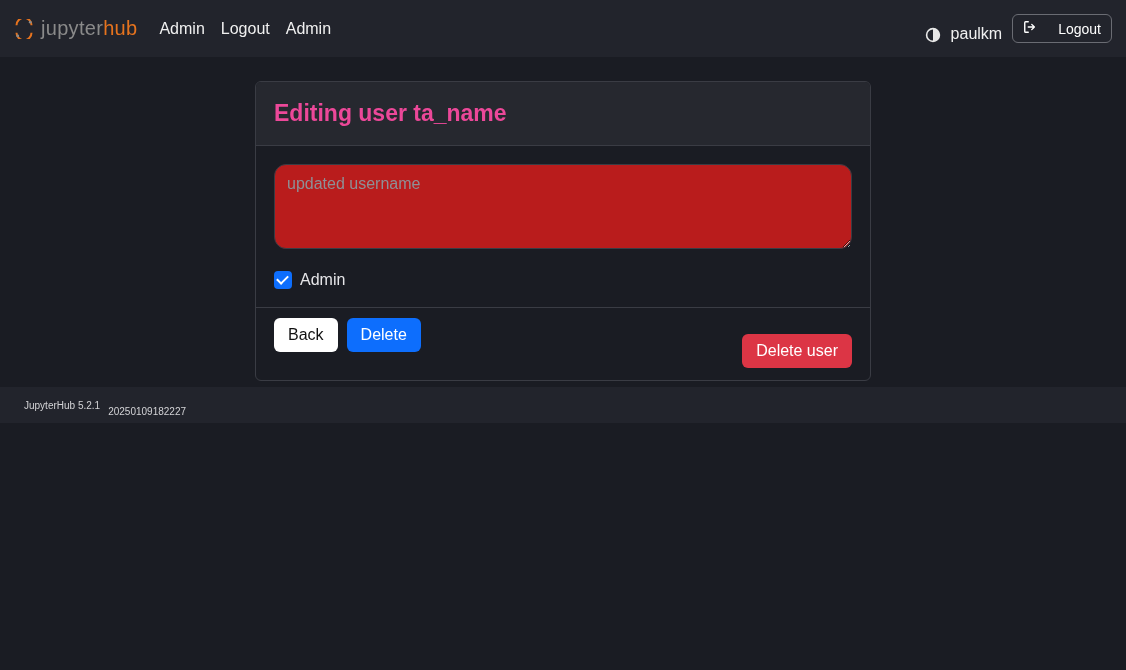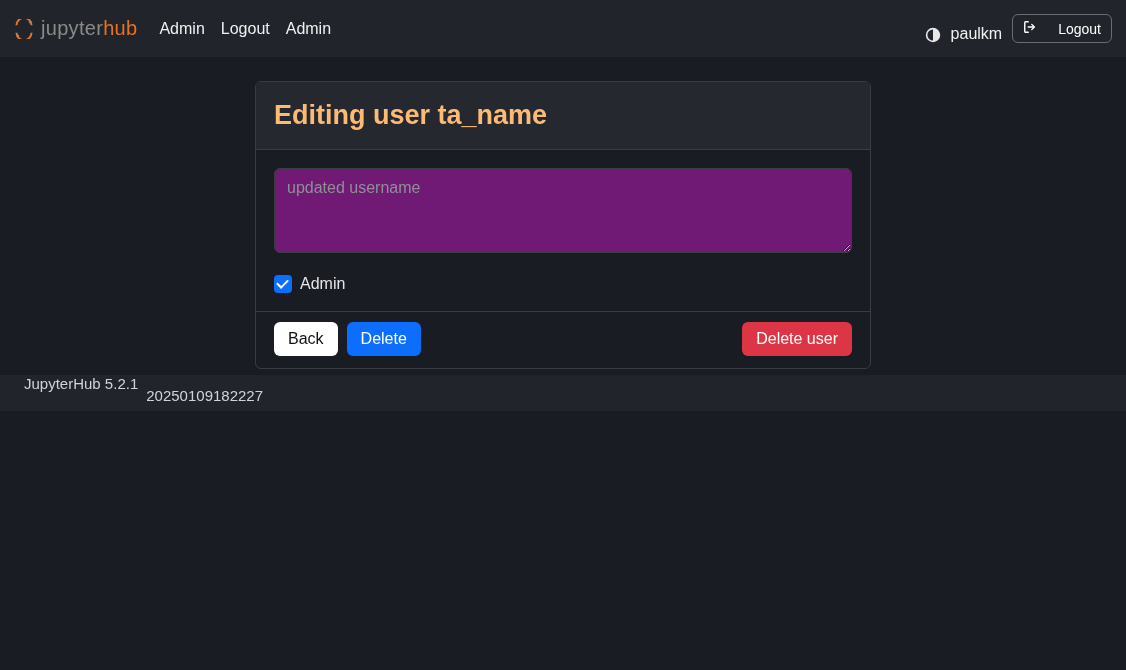--- a/index.html
+++ b/index.html
@@ -42,51 +42,51 @@
     .page-body { padding:24px 0 0 0; display:flex; justify-content:center; }
     .card {
       width:616px;
       border:1px solid #3a3c44; border-radius:6px;
       background:transparent; overflow:hidden;
     }
     .card-header {
       background:#26282f; padding:18px 18px 18px 18px;
       border-bottom:1px solid #3a3c44;
     }
-    .card-title { color:#fdba74; font-size:27px; font-weight:600; }
+    .card-title { color:#ec4899; font-size:23px; font-weight:600; }
     .card-body { padding:18px 18px 18px 18px; border-bottom:1px solid #3a3c44; }
     .username-input {
       display:block; width:100%; height:85px; resize:both;
-      background:#701a75; color:#c8c8cc;
-      border:1px solid #3a3c44; border-radius:6px;
+      background:#b91c1c; color:#c8c8cc;
+      border:1px solid #3a3c44; border-radius:12px;
       padding:10px 12px; font-size:16px; font-family:inherit;
     }
     .username-input::placeholder { color:#8e9096; }
     .admin-row { display:flex; align-items:center; gap:8px; margin-top:22px; }
     .admin-checkbox {
       appearance:none; width:18px; height:18px; border-radius:4px;
       background:#0d6efd; position:relative; cursor:pointer;
     }
     .admin-checkbox:checked::after {
       content:""; position:absolute; left:5px; top:2px;
       width:5px; height:9px; border:solid #fff;
       border-width:0 2px 2px 0; transform:rotate(45deg);
     }
     .admin-label { font-size:16px; color:#e5e5e8; }
     .card-footer { padding:10px 18px 12px 18px; display:flex; align-items:flex-start; }
     .btn { font-size:16px; padding:8px 14px; border-radius:6px; border:none; cursor:pointer; }
     .btn-back { background:#ffffff; color:#111; margin-right:9px; }
     .btn-apply { background:#0d6efd; color:#fff; }
-    .btn-delete { background:#dc3545; color:#fff; margin-left:auto; }
+    .btn-delete { background:#dc3545; color:#fff; margin-left:auto;margin-top:16px; }
 
     
     .footer-strip {
       margin-top:6px; height:36px; background:#22242c;
-      display:flex; padding-left:24px;
-      color:#d3d3d6; font-size:15px;
+      display:flex; align-items:center; padding-left:24px;
+      color:#d3d3d6; font-size:10px;
     }
     .footer-strip .f2 { margin-left:8px;margin-top:12px; }
   </style>
 </head>
 <body>
 
 <div class="navbar">
   <div class="brand">
     <span class="brand-icon">
       <svg viewBox="0 0 32 32" width="20" height="20">

